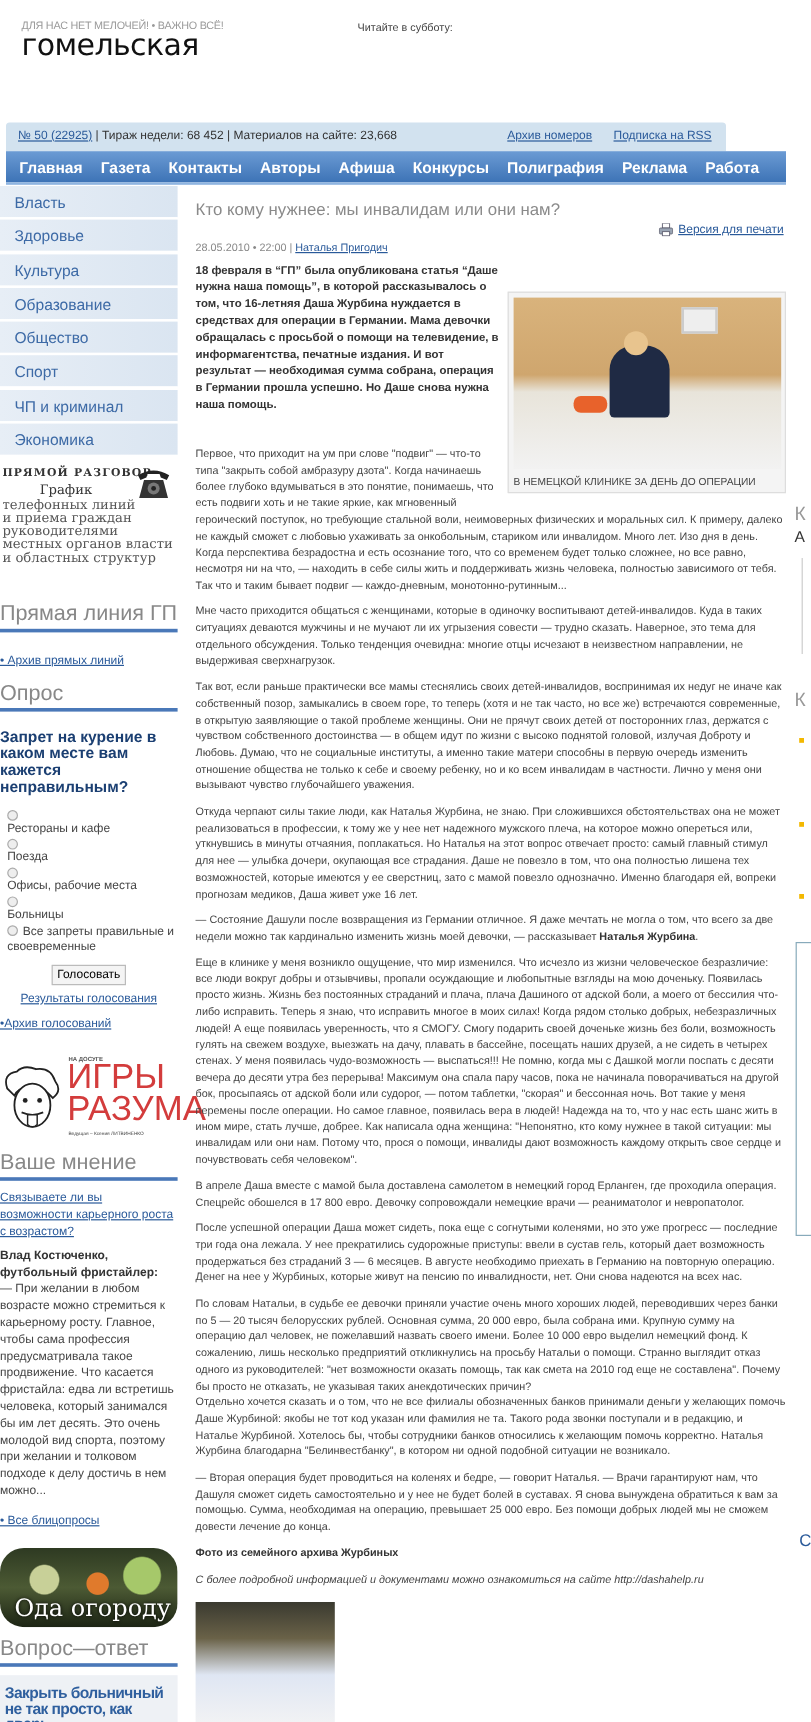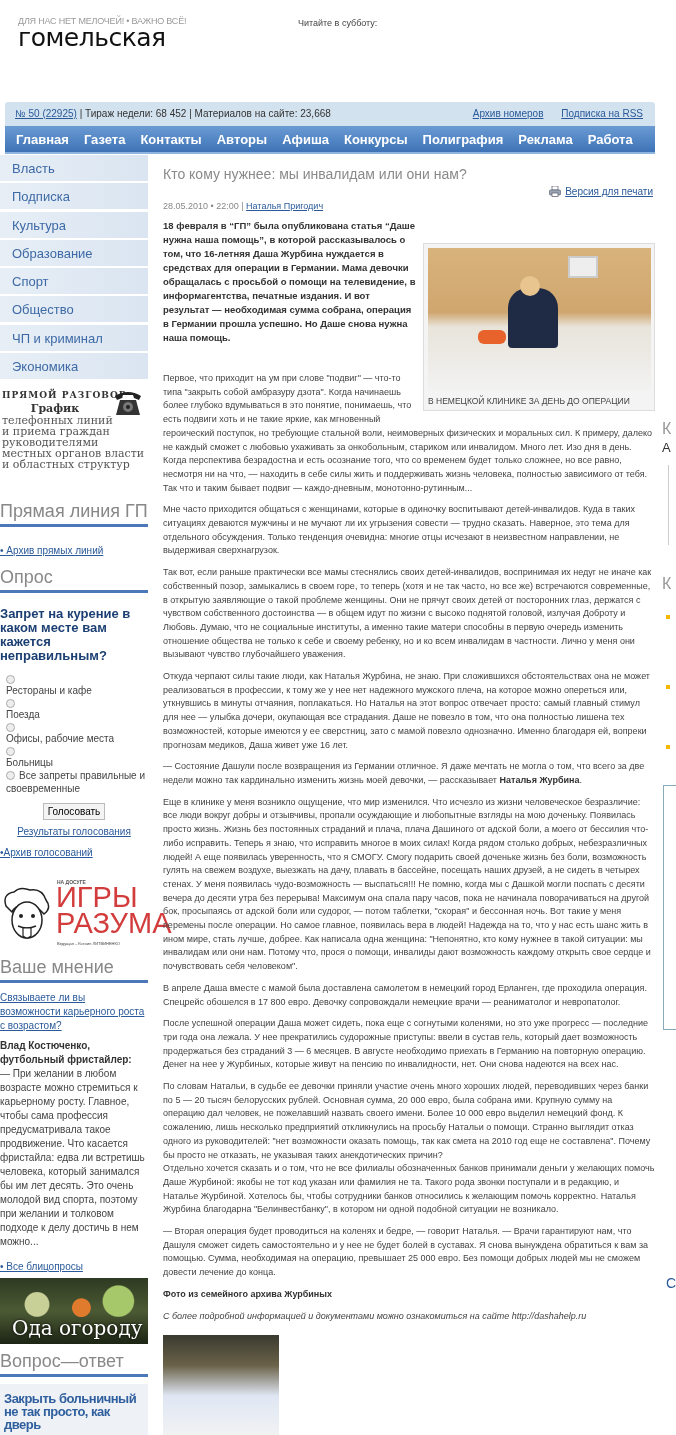--- a/index.html
+++ b/index.html
@@ -10,50 +10,50 @@
   
   .header { position: absolute; left: 0; top: 0; width: 655px; height: 102px; }
   .logo { position: absolute; left: 18px; top: 16px; width: 170px; height: 74px; }
   .tagline { font-size: 9px; color: #9a9a9a; letter-spacing: -0.2px; white-space: nowrap; }
   .logo-line1 { font-family: "DejaVu Sans", sans-serif; font-size: 25px; color: #111; line-height: 22px; letter-spacing: -0.5px; margin-top: 1px; }
   .logo-line2 { font-family: "DejaVu Sans", sans-serif; font-weight: bold; font-size: 40px; color: #111; line-height: 34px; letter-spacing: 1px; position: relative; }
   .logo-dot { position: absolute; left: 99px; top: -4px; width: 6px; height: 6px; border-radius: 50%; background: #d2236e; }
   .read-sat { position: absolute; left: 298px; top: 18px; font-size: 9px; color: #444; }
 
   
-  .infobar { position: absolute; left: 5px; top: 102px; width: 650px; height: 24px; background: #d2e2ef; border-radius: 3px 3px 0 0; font-size: 10px; color: #333; padding: 6px 10px; }
+  .infobar { position: absolute; left: 5px; top: 102px; width: 600px; height: 24px; background: #d2e2ef; border-radius: 3px 3px 0 0; font-size: 10px; color: #333; padding: 6px 10px; }
   .infobar .right { position: absolute; right: 12px; top: 6px; }
   .infobar .right a { margin-left: 15px; }
   
   .nav { position: absolute; left: 5px; top: 126px; width: 650px; height: 28px; background: linear-gradient(#6b9bd4, #3d73b6); border-bottom: 2px solid #8eb4e0; display: flex; padding-left: 11px; }
   .nav-item { color: #fff; font-weight: bold; font-size: 13px; line-height: 27px; margin-right: 15px; text-decoration: none; white-space: nowrap; }
 
   
   .sidebar { position: absolute; left: 0; top: 155px; width: 148px; }
   .cat { height: 27px; margin-bottom: 1.3px; background: linear-gradient(to right, #e7eef6, #dae5f1); border-bottom: 1px solid #fff; font-size: 13px; color: #3d6aa6; padding: 6px 12px; }
   .pr-box { position: relative; height: 102px; margin-top: 10px; font-family: "DejaVu Serif", serif; color: #333; }
   .pr-title { font-size: 9px; font-weight: bold; letter-spacing: 1px; padding-left: 2px; }
-  .pr-graf { font-size: 11px; text-align: center; width: 110px; margin-top: 2px; font-weight: bold; }
+  .pr-graf { font-size: 11px; text-align: center; width: 110px; margin-top: 2px; }
   .pr-text { font-size: 11px; line-height: 11px; padding-left: 2px; color: #555; }
   .phone { position: absolute; left: 112px; top: -2px; width: 32px; height: 28px; }
   .sec-head { font-size: 18px; color: #888; border-bottom: 3px solid #4a78b8; padding: 2px 0 2px 0; line-height: 22px; }
   .small-link { font-size: 10px; display: block; }
   .poll-q { font-size: 13px; font-weight: bold; color: #1b3f72; line-height: 14px; margin: 14px 0 10px 0; }
   .poll-opt { font-size: 10px; color: #444; line-height: 13px; display: flex; align-items: flex-start; padding-left: 6px; flex-direction: column; }
   .radio { width: 9px; height: 9px; border: 1px solid #aaa; border-radius: 50%; background: #eee; margin: 2px 4px 0 0; flex-shrink: 0; }
   .vote-btn { display: block; margin: 8px auto 6px auto; font-size: 10px; border: 1px solid #bbb; background: #f4f4f4; padding: 2px 4px; font-family: "Liberation Sans", sans-serif; }
   .igry { position: relative; height: 75px; margin-top: 18px; }
   .einstein { position: absolute; left: 0; top: 10px; width: 52px; height: 60px; }
   .igry-small { position: absolute; left: 57px; top: 3px; font-size: 5px; color: #555; font-weight: bold; }
   .igry-title { position: absolute; left: 56px; top: 8px; font-size: 29px; color: #d33c3c; line-height: 26px; }
   .igry-host { position: absolute; left: 57px; top: 65px; font-size: 4px; color: #444; }
   .opinion-link { font-size: 10px; line-height: 14px; display: block; margin: 8px 0 6px 0; }
   .opinion-author { font-size: 10px; font-weight: bold; line-height: 14px; color: #333; }
   .opinion-text { font-size: 10px; line-height: 14px; color: #444; }
-  .oda { position: relative; height: 66px; margin-top: 6px; background: radial-gradient(circle at 25% 40%, #c8d098 0 10%, transparent 11%), radial-gradient(circle at 55% 45%, #e07a2c 0 10%, transparent 11%), radial-gradient(circle at 80% 35%, #a6c86a 0 12%, transparent 13%), linear-gradient(#2e3a22, #4c5a34 50%, #1c2414); }
+  .oda { position: relative; height: 66px; margin-top: 17px; background: radial-gradient(circle at 25% 40%, #c8d098 0 10%, transparent 11%), radial-gradient(circle at 55% 45%, #e07a2c 0 10%, transparent 11%), radial-gradient(circle at 80% 35%, #a6c86a 0 12%, transparent 13%), linear-gradient(#2e3a22, #4c5a34 50%, #1c2414); border-radius: 20px; }
   .oda-title { position: absolute; left: 12px; top: 38px; font-family: "DejaVu Serif", serif; font-size: 20px; color: #fff; text-shadow: 0 0 3px #000; }
   .qa-box { background: #eef1f5; padding: 8px 4px 6px 4px; margin-top: 7px; }
   .qa-title { font-size: 13px; font-weight: bold; color: #2f5f9e; line-height: 13px; letter-spacing: -0.5px; }
   .qa-text { font-size: 8.5px; line-height: 12px; color: #444; margin-top: 6px; }
 
   
   .main { position: absolute; left: 163px; top: 155px; width: 492px; }
   .art-title { font-size: 14px; color: #8a8a8a; margin-top: 11px; }
   .print-link { position: absolute; right: 2px; top: 31px; font-size: 10px; display: flex; align-items: flex-end; }
   .print-icon { width: 12px; height: 11px; margin-right: 4px; }
@@ -100,25 +100,25 @@
   <a class="nav-item" href="#">Авторы</a>
   <a class="nav-item" href="#">Афиша</a>
   <a class="nav-item" href="#">Конкурсы</a>
   <a class="nav-item" href="#">Полиграфия</a>
   <a class="nav-item" href="#">Реклама</a>
   <a class="nav-item" href="#">Работа</a>
 </div>
 
 <div class="sidebar">
   <div class="cat">Власть</div>
-  <div class="cat">Подписка</div>
+  <div class="cat">Здоровье</div>
   <div class="cat">Культура</div>
   <div class="cat">Образование</div>
+  <div class="cat">Общество</div>
   <div class="cat">Спорт</div>
-  <div class="cat">Общество</div>
   <div class="cat">ЧП и криминал</div>
   <div class="cat">Экономика</div>
 
   <div class="pr-box">
     <div class="pr-title">ПРЯМОЙ РАЗГОВОР</div>
     <svg class="phone" viewBox="0 0 32 28">
       <path d="M3 8 Q16 0 29 8 L27 12 L22 10 L21 7 L11 7 L10 10 L5 12 Z" fill="#222"></path>
       <path d="M8 12 L24 12 L28 27 L4 27 Z" fill="#333"></path>
       <circle cx="16" cy="19" r="5" fill="#777"></circle>
       <circle cx="16" cy="19" r="2" fill="#222"></circle>

